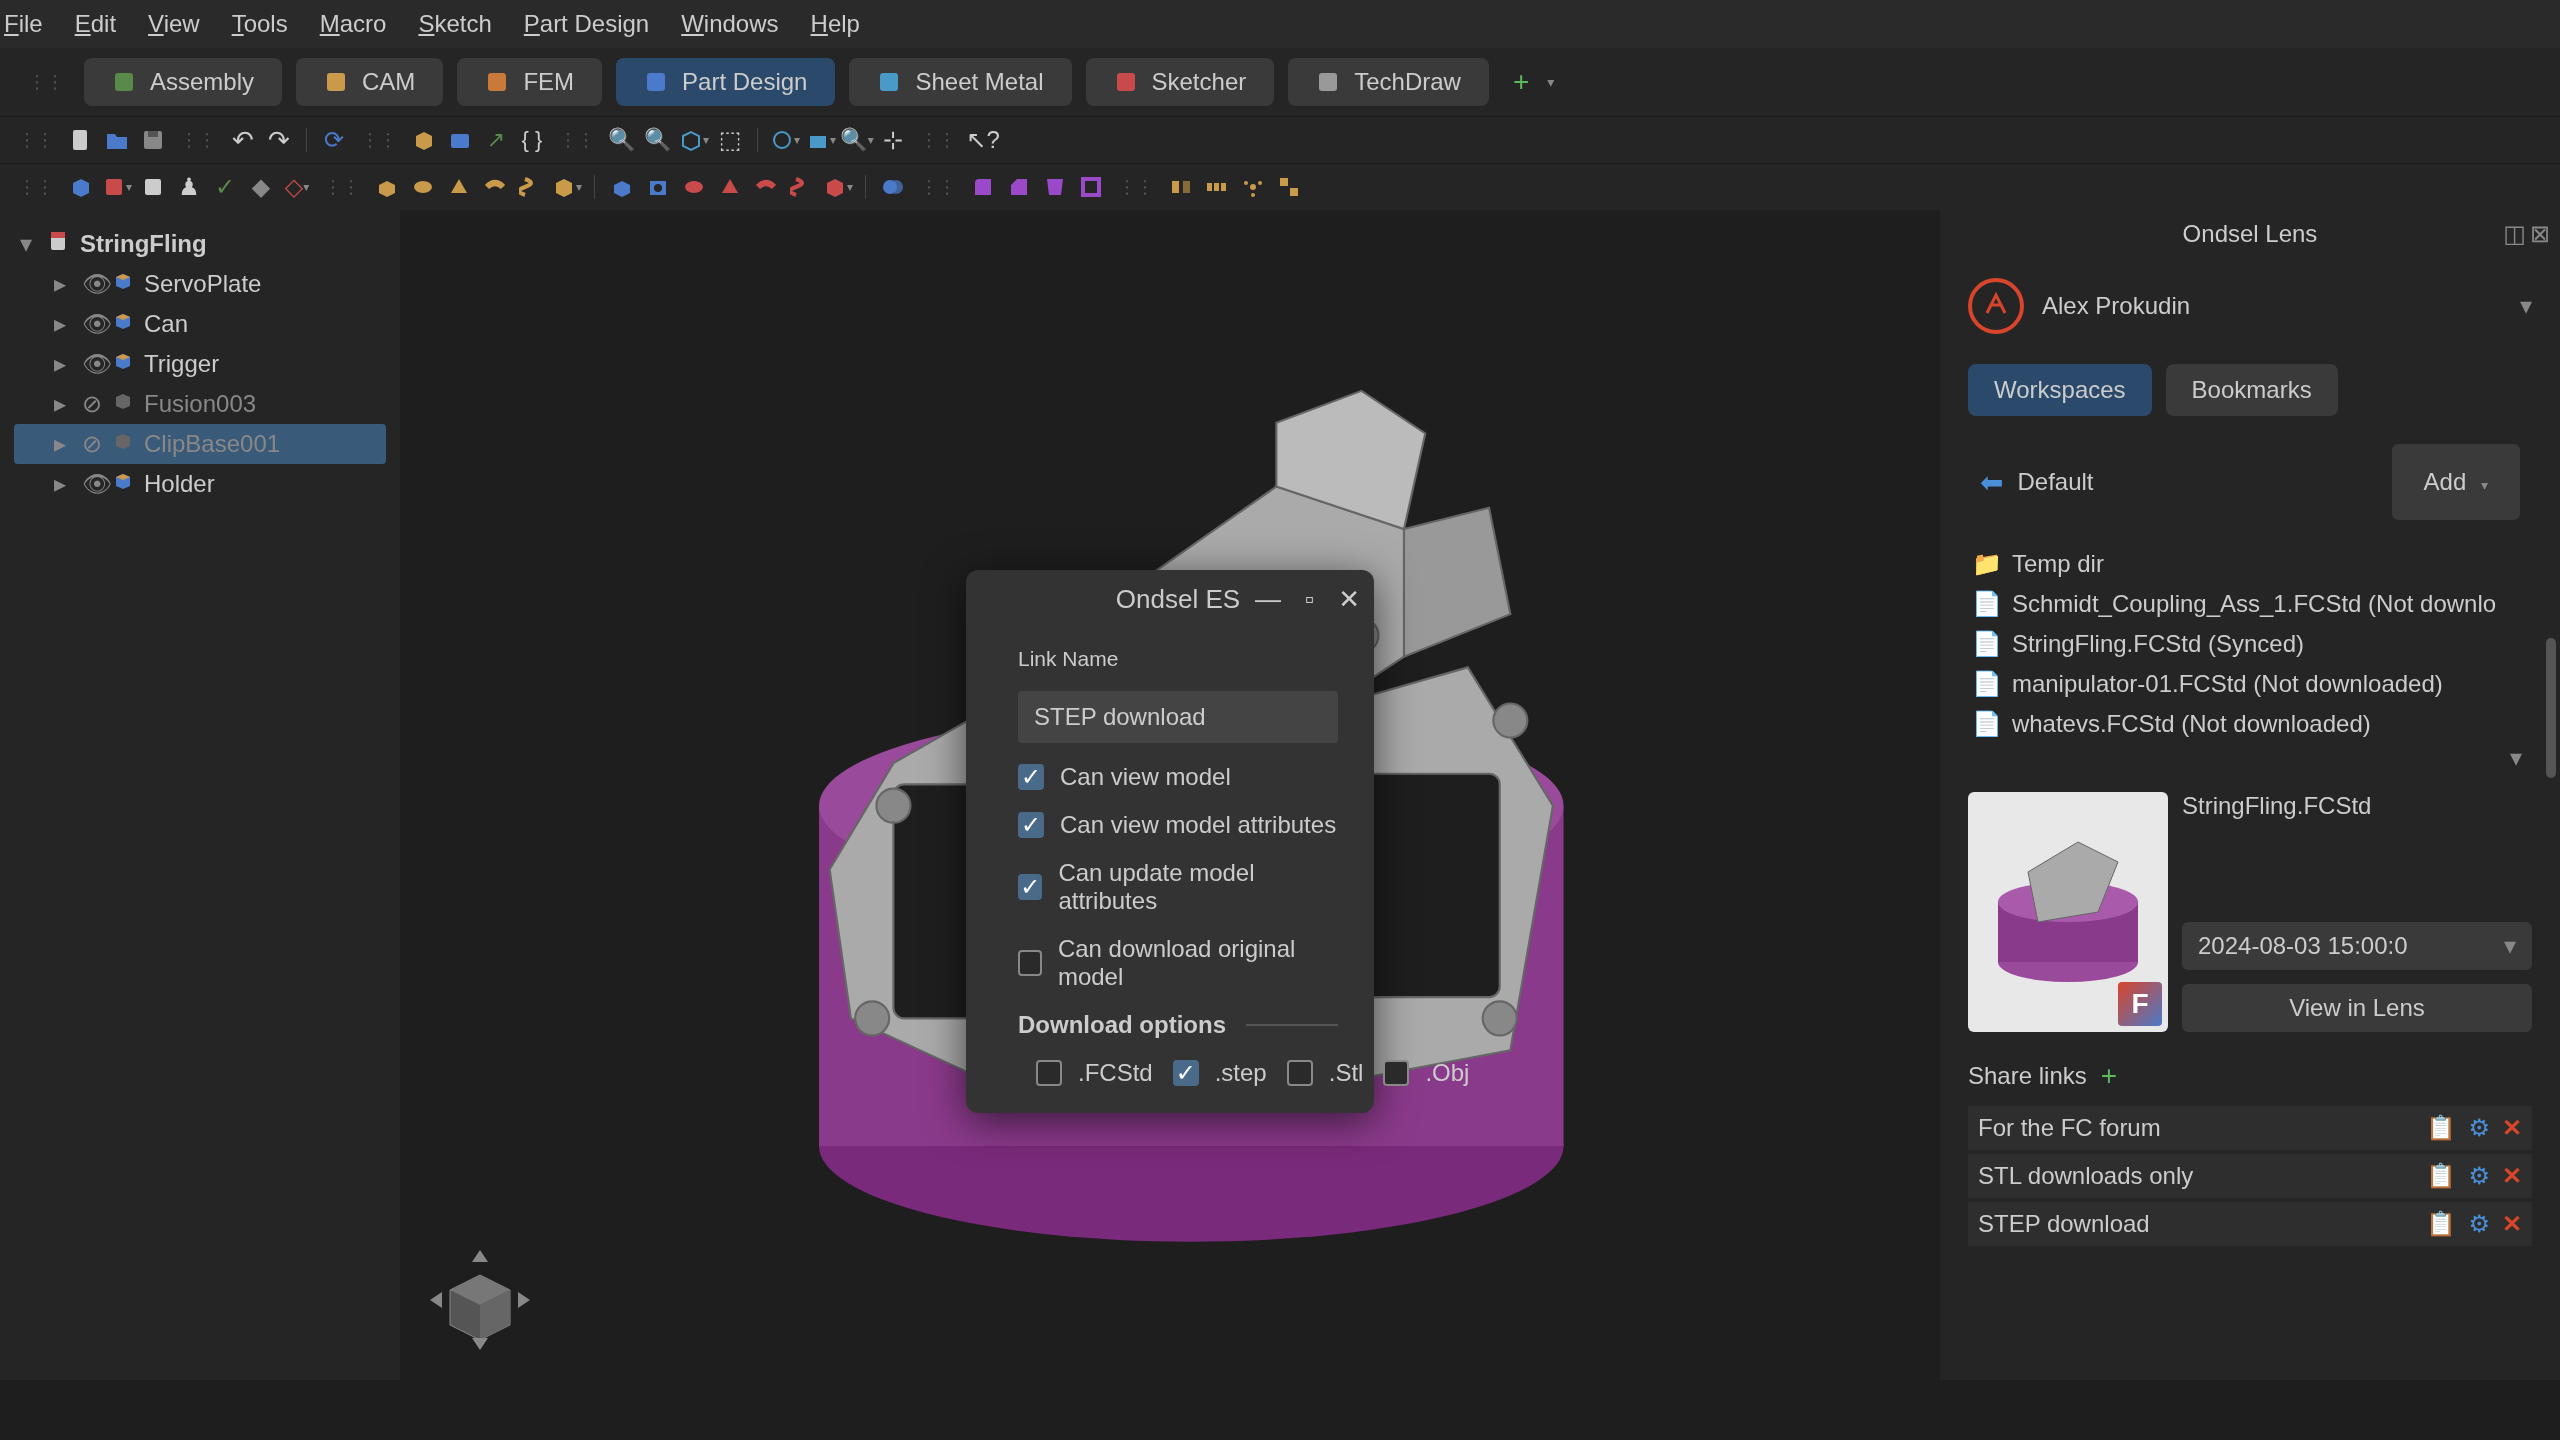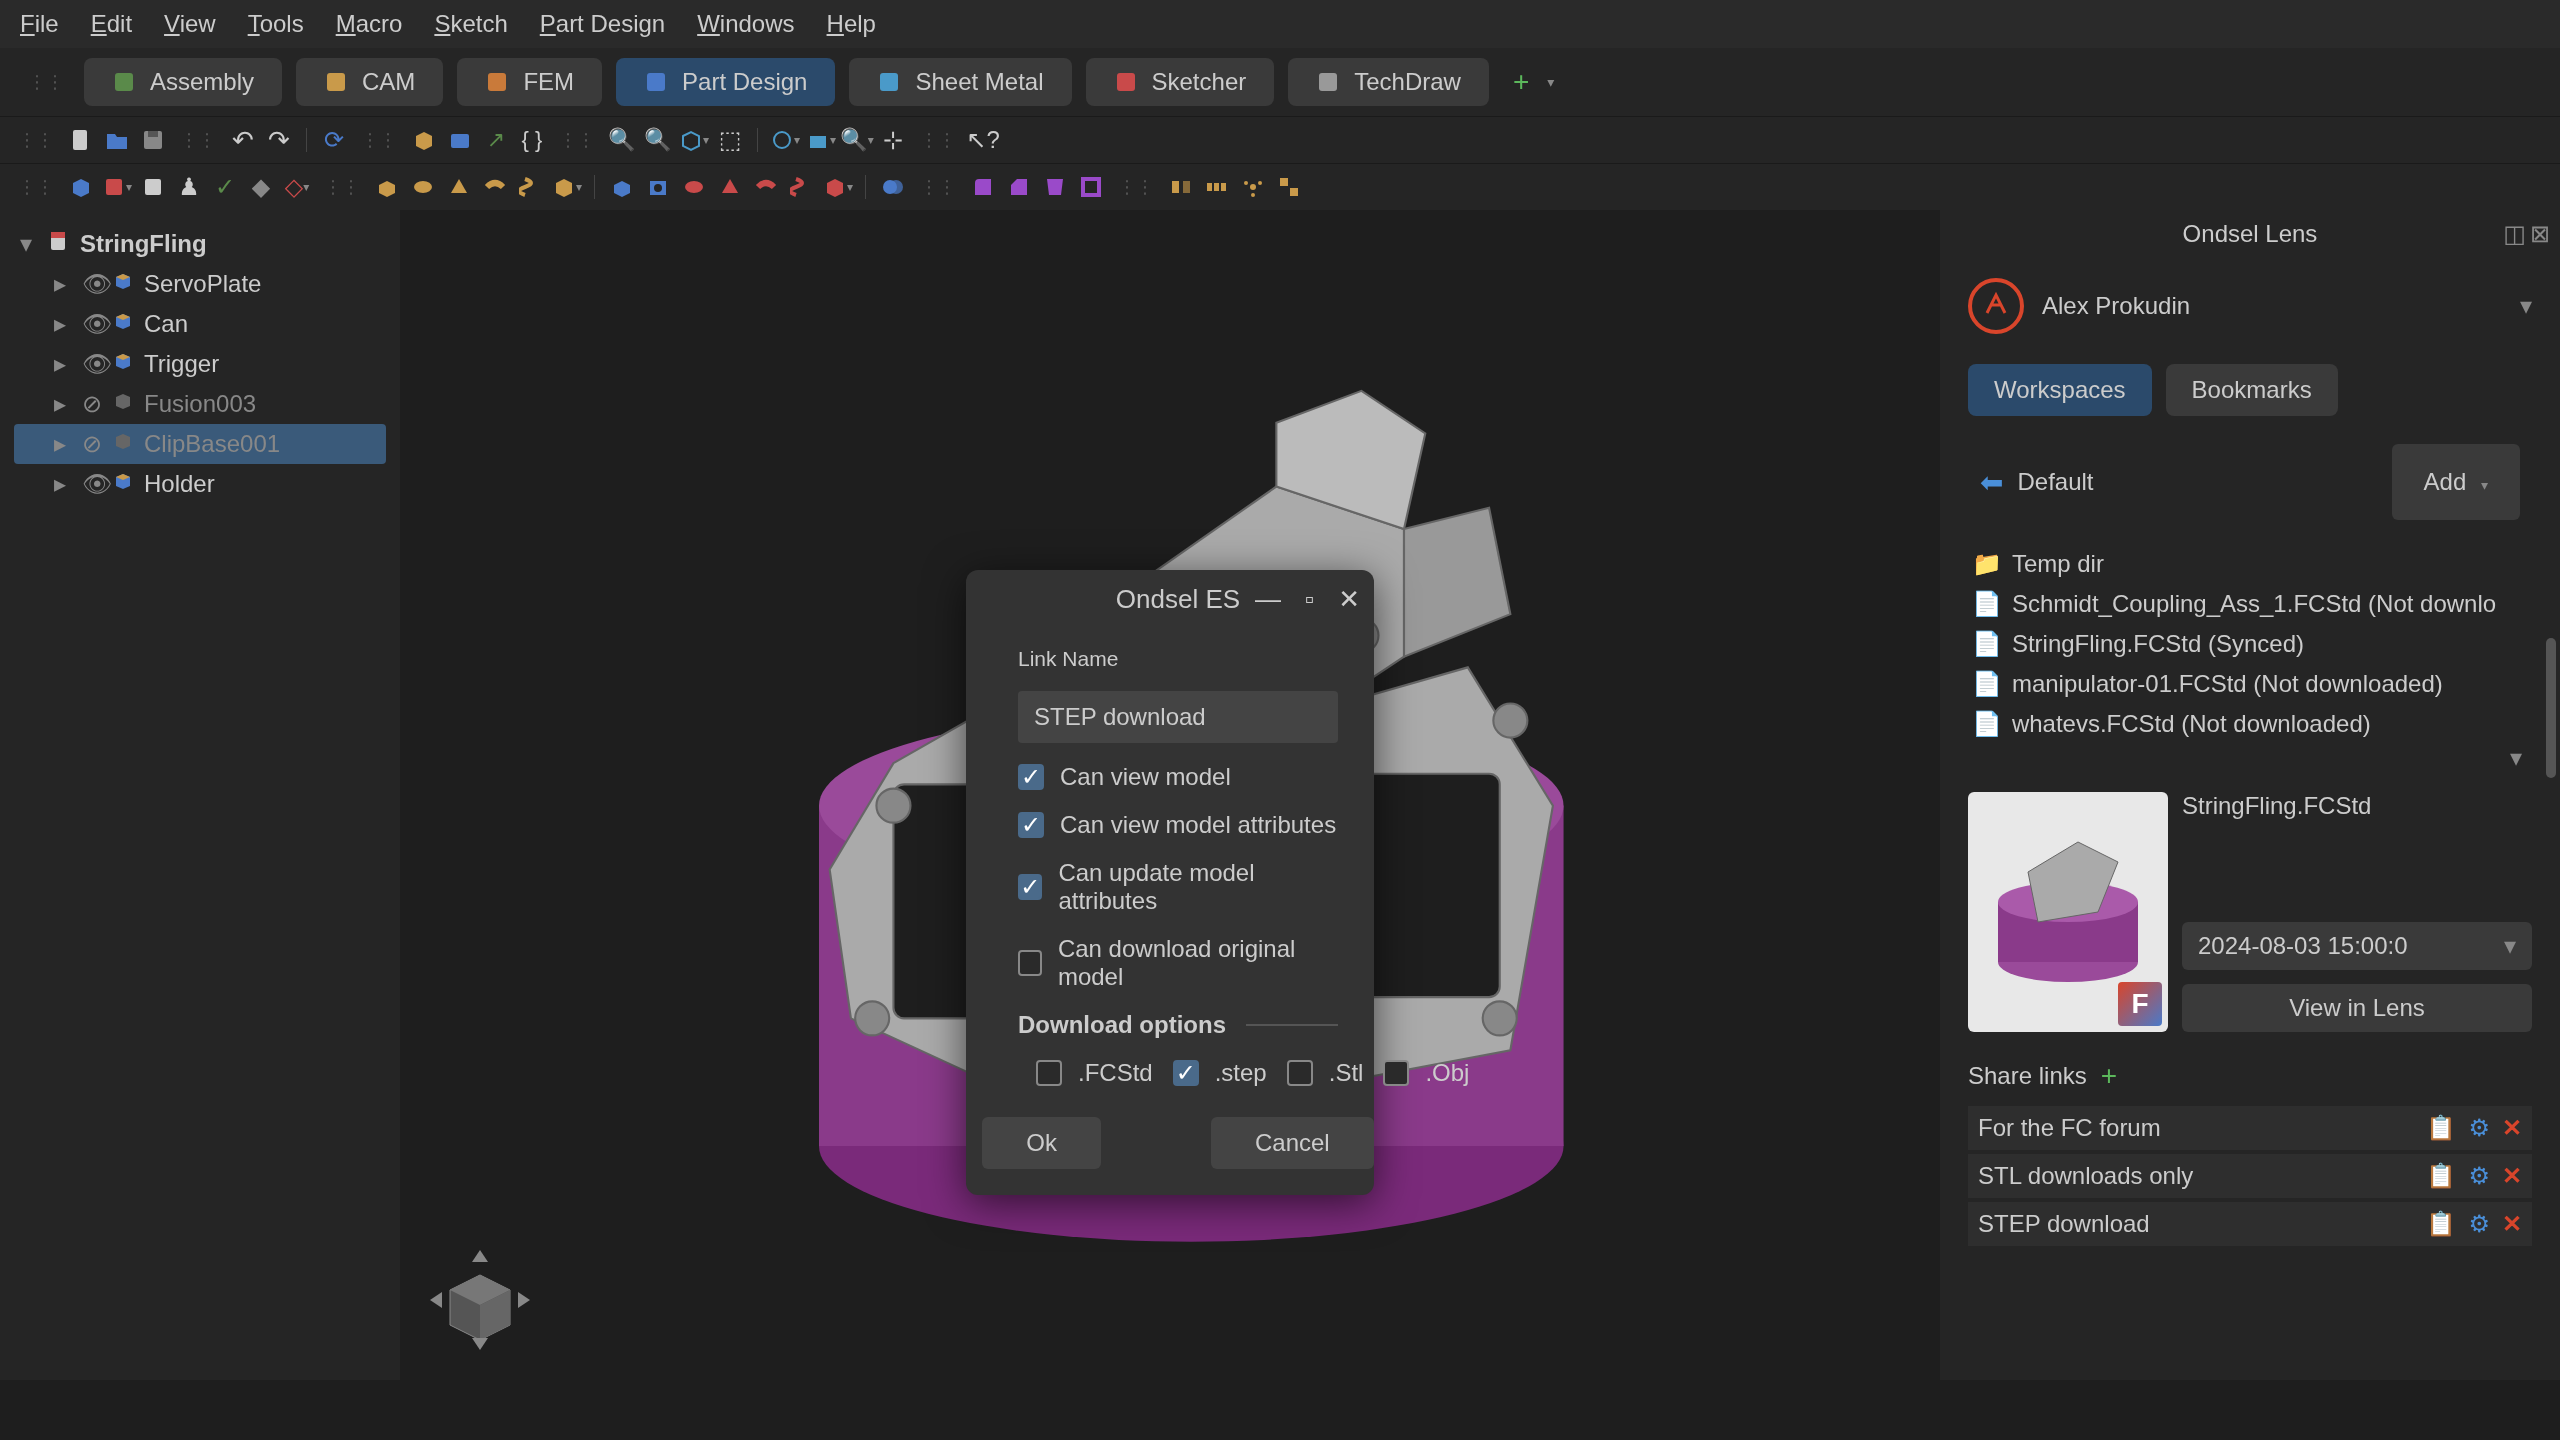--- a/index.html
+++ b/index.html
@@ -1,19 +1,19 @@
 <!DOCTYPE html>
 <html><head>
 <meta charset="utf-8">
 <style>
 * { margin: 0; padding: 0; box-sizing: border-box; font-family: -apple-system, BlinkMacSystemFont, "Segoe UI", sans-serif; }
 body { background: #1e1e1e; color: #ccc; width: 2560px; height: 1440px; overflow: hidden; font-size: 24px; }
 
 
-.menubar { display: flex; gap: 32px; padding: 10px 20px; background: #2a2a2a; }
+.menubar { display: flex; gap: 32px; padding: 10px 4px; background: #2a2a2a; }
 .menubar span { cursor: pointer; }
 .menubar span u { text-decoration: underline; }
 
 
 .wb-tabs { display: flex; gap: 14px; padding: 10px 22px; background: #252525; align-items: center; }
 .wb-tab { display: flex; align-items: center; gap: 14px; padding: 10px 28px; background: #3a3a3a; border-radius: 8px; cursor: pointer; }
 .wb-tab.active { background: #2b4a6b; }
 .wb-icon { width: 24px; height: 24px; }
 .wb-add { color: #5cb85c; font-size: 28px; padding: 0 10px; cursor: pointer; }
 .wb-dropdown { color: #888; font-size: 14px; margin-left: -6px; }
@@ -529,24 +529,20 @@
             </div>
             <div class="check-row">
               <div class="checkbox "></div>
               <span>.Stl</span>
             </div>
             <div class="check-row">
               <div class="checkbox "></div>
               <span>.Obj</span>
             </div>
           </div>
-        <div class="dialog-buttons">
-          <div class="dlg-btn">Ok</div>
-          <div class="dlg-btn">Cancel</div>
-        </div>
       </div>
     </div>
   </div>
 
   <div class="right-panel">
     <div class="panel-header">
       <span>Ondsel Lens</span>
       <div class="panel-header-icons">
         <span style="color:#888;">◫</span>
         <span style="color:#888;">⊠</span>

